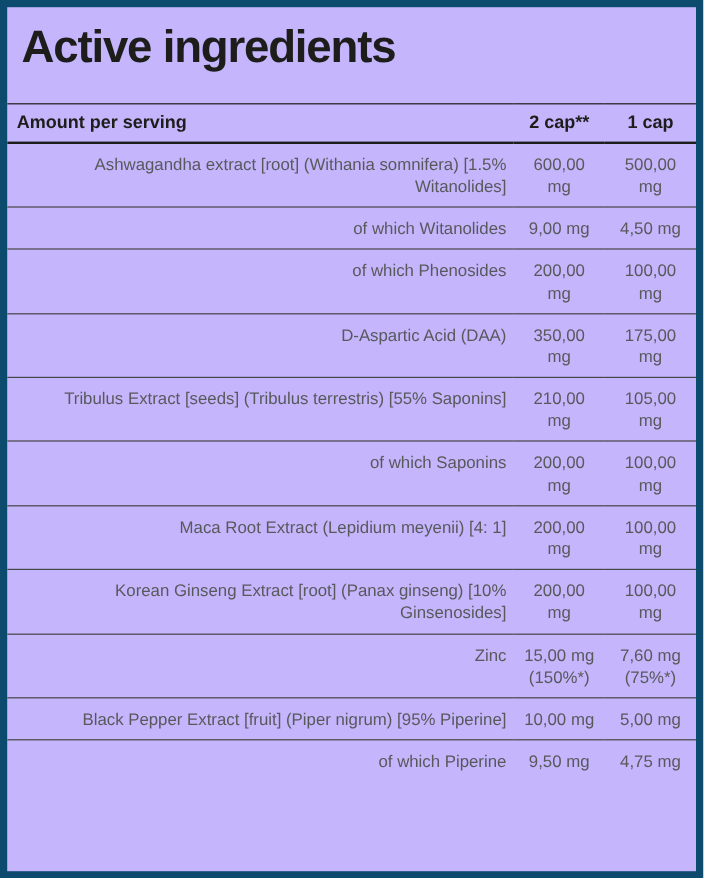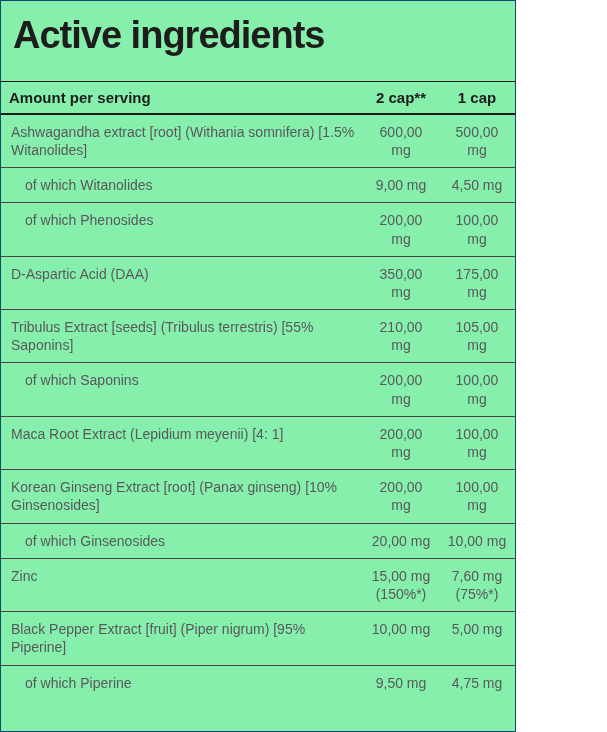--- a/index.html
+++ b/index.html
@@ -3,24 +3,24 @@
 <meta charset="utf-8">
 <style>
   html, body {
     margin: 0;
     padding: 0;
     background: #ffffff;
     font-family: "Liberation Sans", sans-serif;
   }
   .sheet {
     box-sizing: border-box;
-    width: 516px;
+    width: 586px;
     height: 732px;
-    border: 1px solid #0c4a6e;
-    background: #86efac;
+    border: 6px solid #0c4a6e;
+    background: #c4b5fd;
     overflow: hidden;
   }
   .title-bar {
     padding: 14px 12px 24px 12px;
   }
   .page-title {
     font-size: 38px;
     font-weight: 700;
     color: #1d1d1b;
     letter-spacing: -1px;
@@ -47,21 +47,21 @@
   th.val-head  { width: 72px; padding: 7px 2px; }
   tbody tr { border-top: 1px solid #454545; }
   tbody tr:first-child { border-top: none; }
   td {
     font-size: 14px;
     color: #58595b;
     vertical-align: top;
     line-height: 1.3;
   }
   td.name {
-    text-align: left;
+    text-align: right;
     padding: 8px 6px 8px 10px;
   }
   td.name.indent { padding-left: 24px; }
   td.val {
     width: 72px;
     text-align: center;
     padding: 8px 2px;
     white-space: pre-line;
     margin-top: 40px;
   }
@@ -140,25 +140,20 @@
     </tr>
 
     <tr>
       <td class="name">Korean Ginseng Extract [root] (Panax ginseng) [10% Ginsenosides]</td>
       <td class="val">200,00
 mg</td>
       <td class="val">100,00
 mg</td>
     </tr>
 
-    <tr>
-      <td class="name indent">of which Ginsenosides</td>
-      <td class="val">20,00 mg</td>
-      <td class="val">10,00 mg</td>
-    </tr>
 
     <tr>
       <td class="name">Zinc</td>
       <td class="val">15,00 mg
 (150%*)</td>
       <td class="val">7,60 mg
 (75%*)</td>
     </tr>
 
     <tr>

